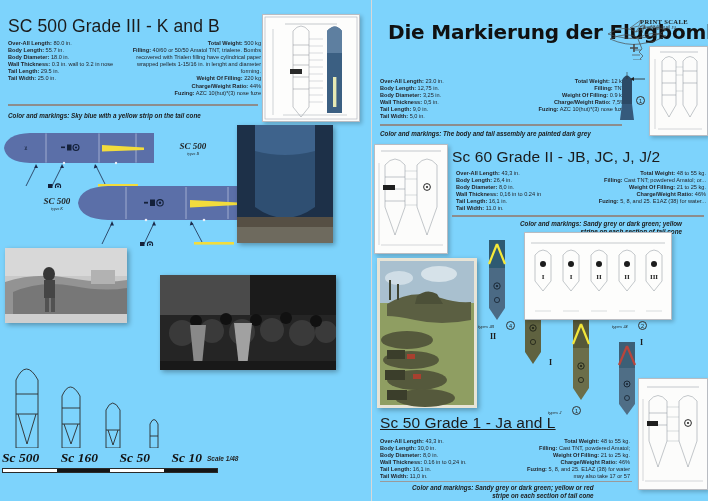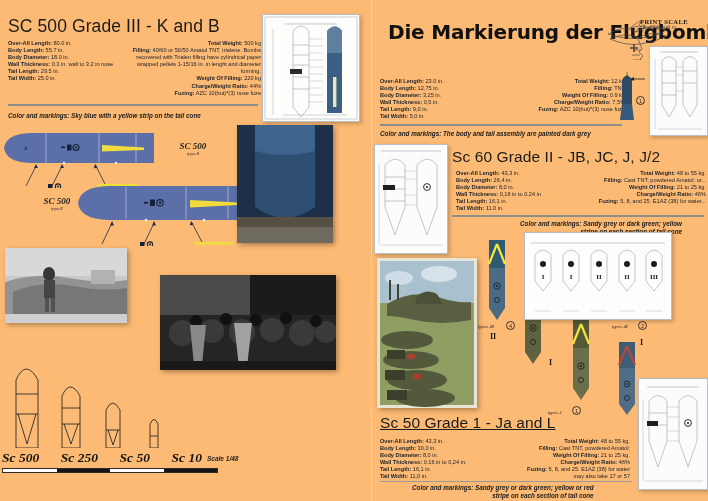--- a/index.html
+++ b/index.html
@@ -2,21 +2,21 @@
 <html><head>
 <meta charset="utf-8">
 <style>
   * { box-sizing: border-box; margin: 0; padding: 0; }
   html, body {
     width: 708px; height: 501px;
     background: #ffffff;
     font-family: "Liberation Sans", sans-serif;
     overflow: hidden;
   }
-  #sheet { position: relative; width: 708px; height: 501px; background: #fdba74; }
+  #sheet { position: relative; width: 708px; height: 501px; background: #7dd3fc; }
 
   
   .panel { position: absolute; }
   #left-panel  { left: 0;   top: 0; width: 372px; height: 501px; }
   #right-panel { left: 372px; top: 0; width: 336px; height: 501px; }
   .vdiv { position:absolute; left:371px; top:0; width:1px; height:501px; background:#d8d8d8; }
 
   
   .title-main {
     font-size: 17.5px; font-weight: 400; color: #1b1b1b;
@@ -298,21 +298,21 @@
         <path d="M100 96 V58 q6.5 -14 14 0 V96 z"></path>
         <line x1="100" y1="78" x2="114" y2="78"></line>
         <path d="M102 78 L107 93 L112 78"></path>
         <path d="M144 96 V72 q4 -9 8 0 V96 z"></path>
         <line x1="144" y1="84" x2="152" y2="84"></line>
       </g>
     </svg>
 
     <div class="scl-names" style="left:2px;top:450px;width:200px;justify-content:space-between;">
       <span>Sc 500</span>
-      <span>Sc 250</span>
+      <span>Sc 160</span>
       <span>Sc 50</span>
       <span>Sc 10</span>
     </div>
     <div class="scale-note" style="left:207px;top:455px;">Scale 1/48</div>
 
     <div class="scalebar" style="left:2px;top:468px;width:216px;">
       <div style="flex:1;background:#fff;"></div>
       <div style="flex:1;background:#151515;"></div>
       <div style="flex:1;background:#fff;"></div>
       <div style="flex:1;background:#151515;"></div>

